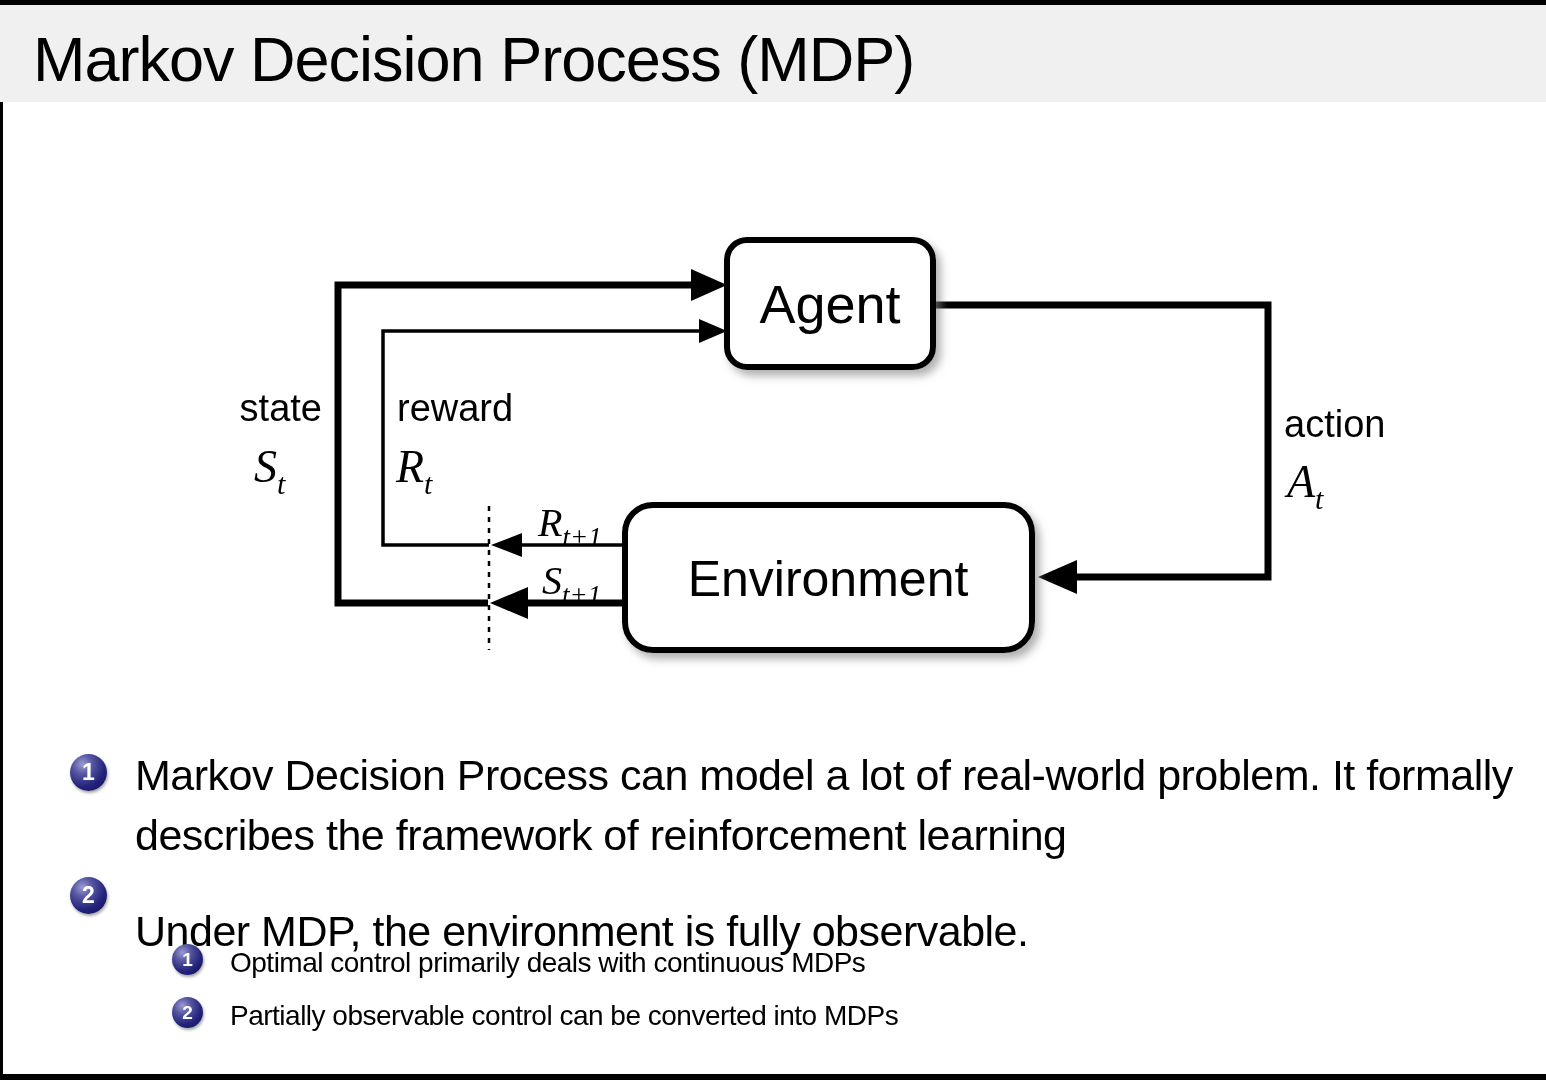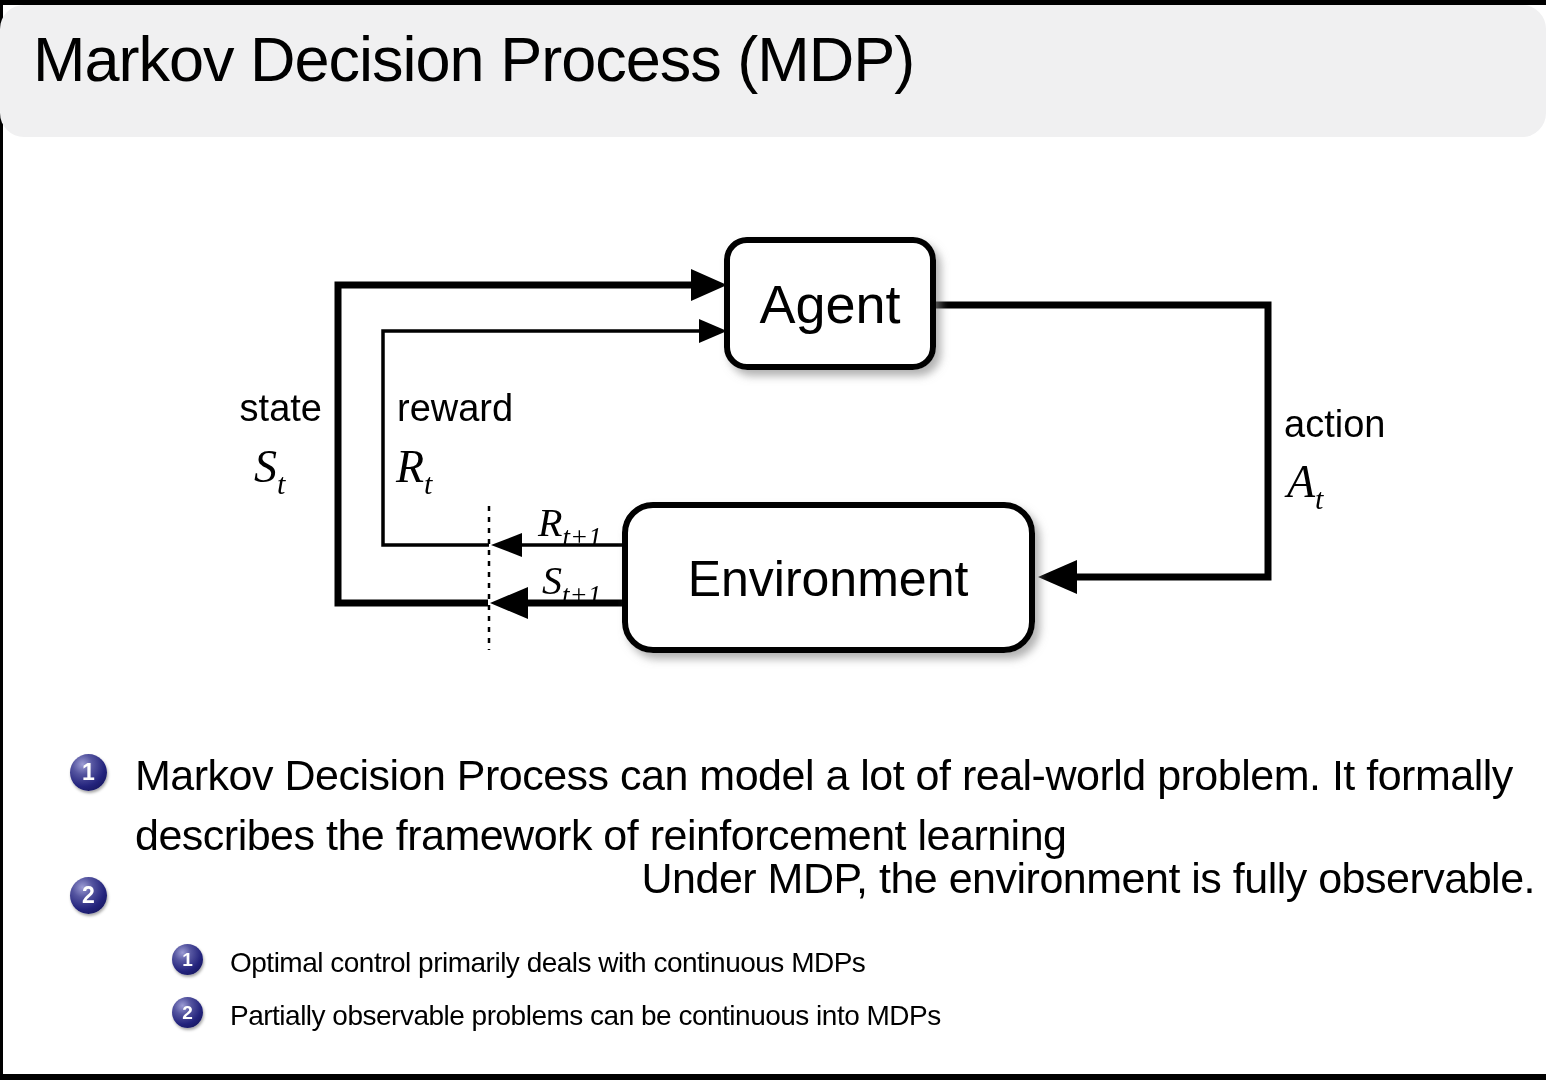--- a/index.html
+++ b/index.html
@@ -10,23 +10,22 @@
     font-family: "Liberation Sans", "DejaVu Sans", sans-serif;
     overflow: hidden;
   }
   
   .edge-top    { position:absolute; left:0; top:0; width:1546px; height:5px; background:#000; }
   .edge-left   { position:absolute; left:0; top:0; width:3px; height:1080px; background:#000; }
   .edge-bottom { position:absolute; left:0; bottom:0; width:1546px; height:6px; background:#000; }
 
   
   .slide-header {
-    position:absolute; left:0; top:5px; width:1546px; height:132px;
+    position:absolute; left:0; top:5px; width:1546px; height:97px;
     background: #f0f0f1;
-    border-radius: 24px;
   }
   .slide-title {
     position:absolute; left:33px; top:18px;
     font-size:63px; font-weight:400; color:#000;
     letter-spacing:-1px; margin:0;
   }
 
   
   .diagram { position:absolute; left:0; top:0; width:1546px; height:700px; }
   .diag-sans { font-family:"Liberation Sans","DejaVu Sans",sans-serif; fill:#000; }
@@ -100,21 +99,21 @@
   <text class="diag-sans" x="1284" y="437" font-size="38">action</text>
   <text class="diag-math" x="1287" y="497" font-size="46"><tspan>A</tspan><tspan dy="12" font-size="30">t</tspan></text>
 </svg>
 
 <div>
 
   <span class="badge badge-l1" style="left:70px; top:754px;">1</span>
   <div class="bullet-text text-l1" style="top:745px;">Markov Decision Process can model a lot of real-world problem. It formally describes the framework of reinforcement learning</div>
 
   <span class="badge badge-l1" style="left:70px; top:877px;">2</span>
-  <div class="bullet-text text-l1" style="top:848px;text-align:right;">Under MDP, the environment is fully observable.</div>
+  <div class="bullet-text text-l1" style="top:901px;">Under MDP, the environment is fully observable.</div>
 
   <span class="badge badge-l2" style="left:172px; top:944px;">1</span>
   <div class="bullet-text text-l2" style="top:937px;">Optimal control primarily deals with continuous MDPs</div>
 
   <span class="badge badge-l2" style="left:172px; top:997px;">2</span>
-  <div class="bullet-text text-l2" style="top:990px;">Partially observable problems can be continuous into MDPs</div>
+  <div class="bullet-text text-l2" style="top:990px;">Partially observable control can be converted into MDPs</div>
 
 </div>
 
 </body></html>

